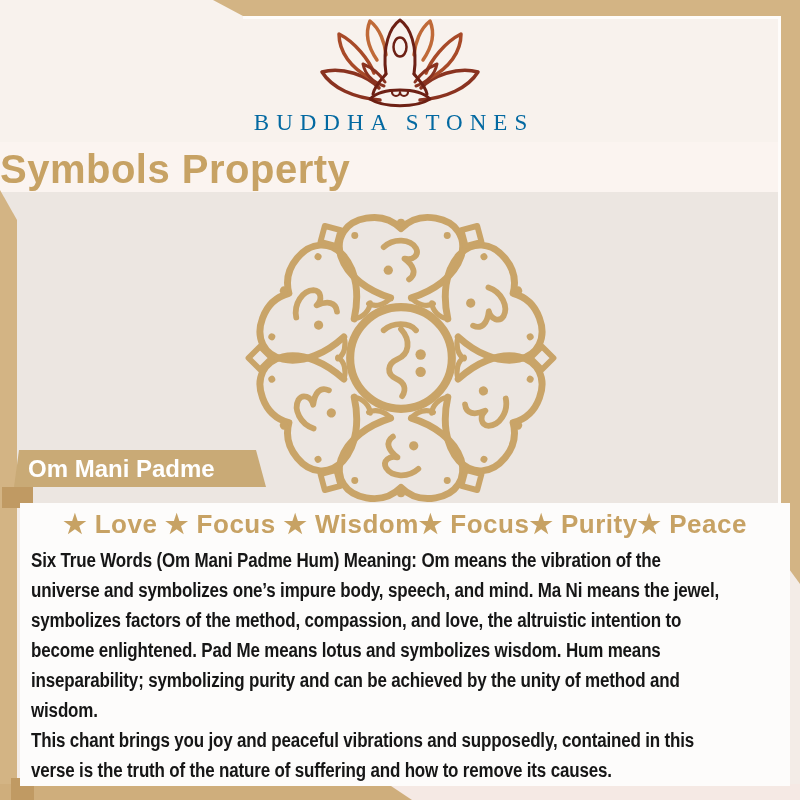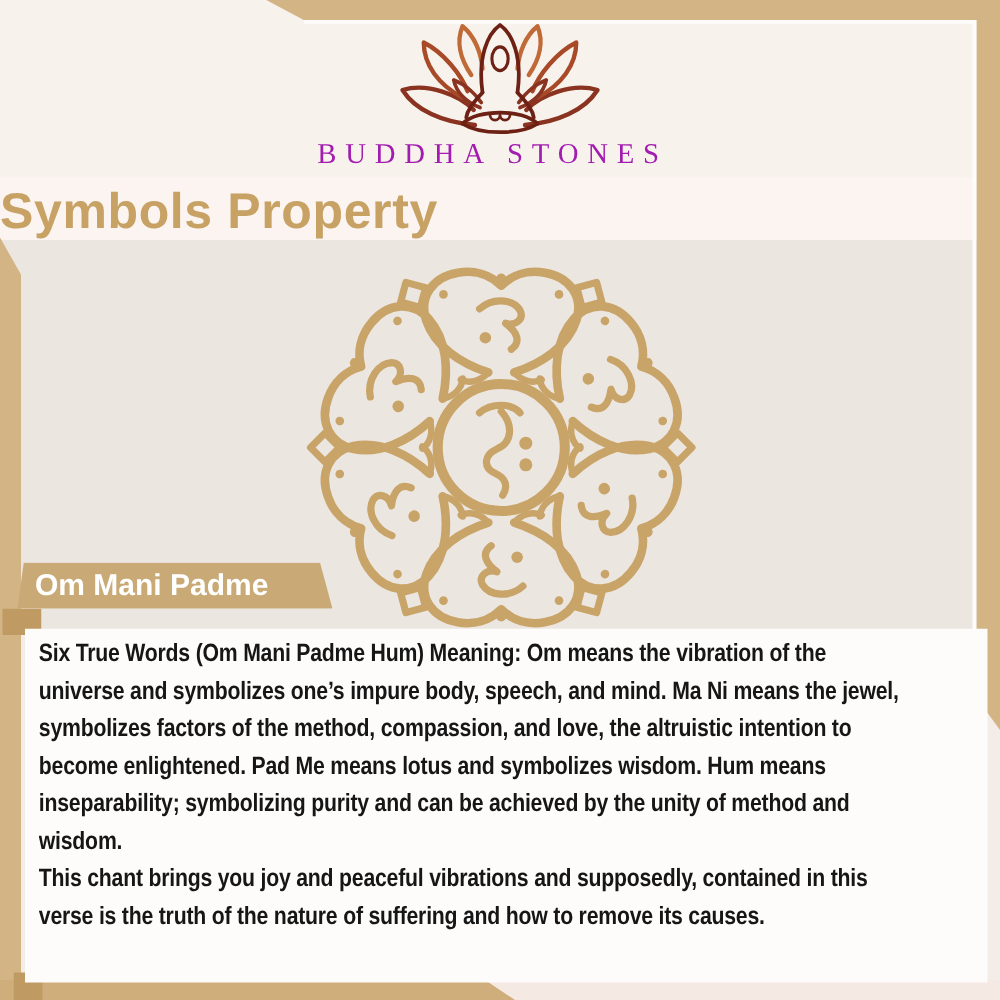--- a/index.html
+++ b/index.html
@@ -22,21 +22,21 @@
     clip-path:polygon(0 0,17px 30px,17px 610px,0 610px);}
   .left-square{position:absolute;left:2px;top:487px;width:31px;height:21px;background:#c09a63;}
   .bottom-band{position:absolute;left:0;bottom:0;width:800px;height:16px;background:#f5e9e4;}
   .bottom-band-tan{position:absolute;left:0;bottom:0;width:412px;height:16px;background:#cfae7c;
     clip-path:polygon(0 0,388px 0,412px 16px,0 16px);}
   .bottom-left-square{position:absolute;left:11px;bottom:0;width:23px;height:22px;background:#c09a63;}
 
   
   .logo{position:absolute;left:280px;top:16px;}
   .brand{position:absolute;left:0;top:110px;width:788px;text-align:center;
-    font-family:"Liberation Serif",serif;font-size:23px;letter-spacing:7px;color:#a21caf;}
+    font-family:"Liberation Serif",serif;font-size:23px;letter-spacing:7px;color:#0369a1;}
   .page-title{position:absolute;left:0;top:147px;width:800px;
     font-size:40px;font-weight:bold;color:#c7a264;letter-spacing:0.5px;}
 
   
   .mandala{position:absolute;left:245px;top:202px;}
 
   
   .banner{position:absolute;left:14px;top:450px;width:252px;height:37px;background:#c9aa76;
     clip-path:polygon(5px 0,242px 0,252px 37px,0 37px);
     color:#ffffff;font-size:24px;font-weight:bold;line-height:37px;text-indent:14px;}
@@ -188,20 +188,21 @@
           </g>
       </g>
     </svg>
   </div>
 
   <div class="banner">
     <span>Om Mani Padme Hum</span>
   </div>
 
   <div class="panel">
+    <div class="stars">★ Love ★ Focus ★ Wisdom★ Focus★ Purity★ Peace</div>
     <div class="desc">
       <div class="line">Six True Words (Om Mani Padme Hum) Meaning: Om means the vibration of the</div>
       <div class="line">universe and symbolizes one’s impure body, speech, and mind. Ma Ni means the jewel,</div>
       <div class="line">symbolizes factors of the method, compassion, and love, the altruistic intention to</div>
       <div class="line">become enlightened. Pad Me means lotus and symbolizes wisdom. Hum means</div>
       <div class="line">inseparability; symbolizing purity and can be achieved by the unity of method and</div>
       <div class="line">wisdom.</div>
       <div class="line">This chant brings you joy and peaceful vibrations and supposedly, contained in this</div>
       <div class="line">verse is the truth of the nature of suffering and how to remove its causes.</div>
     </div>

